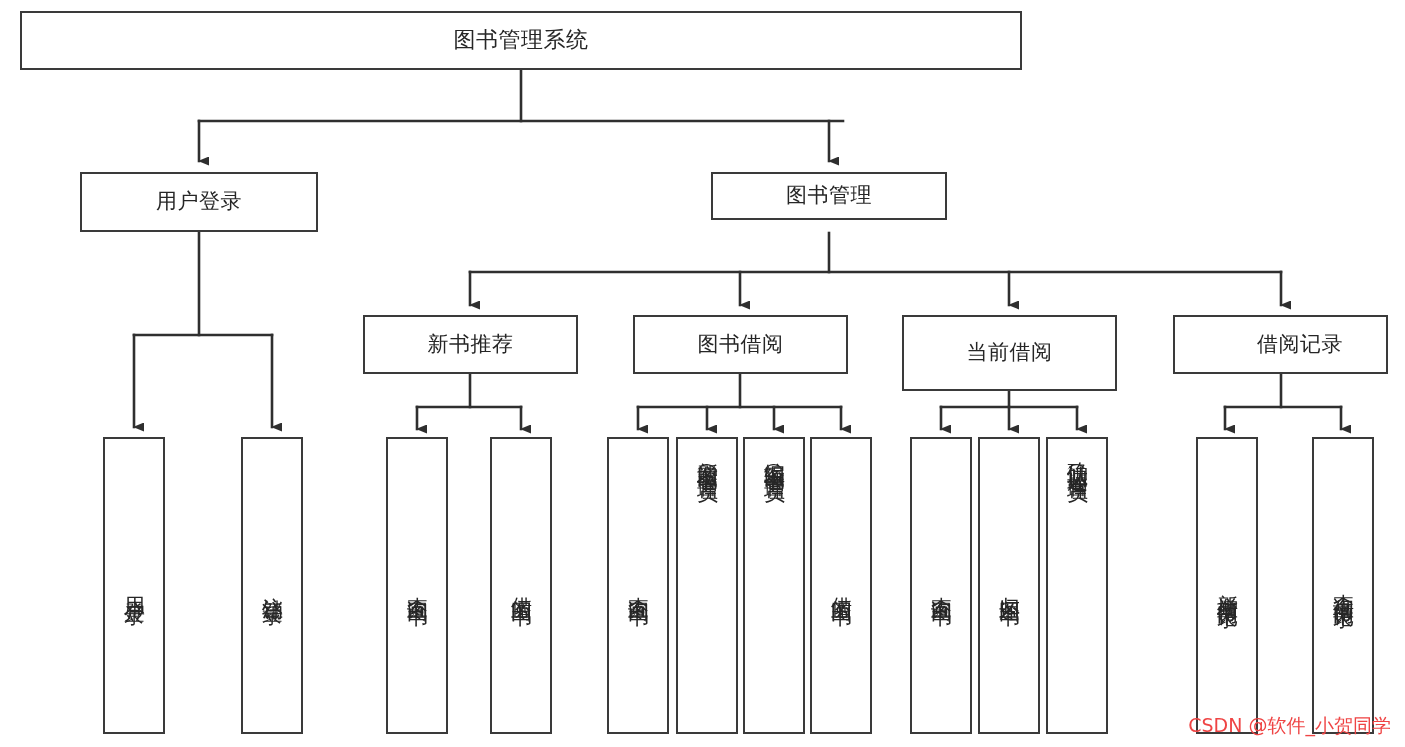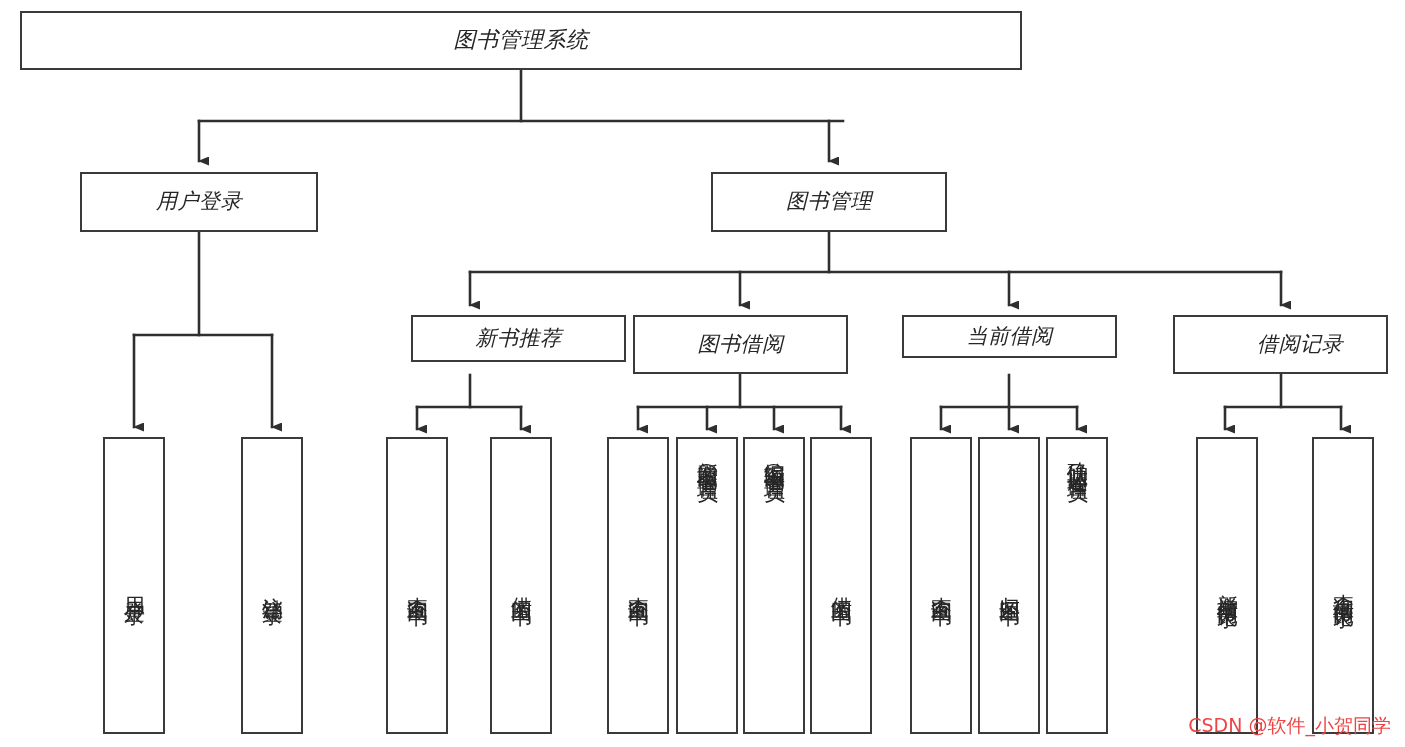--- a/index.html
+++ b/index.html
@@ -38,21 +38,20 @@
     z-index: 2;
   }
   .node .node-label {
     display: block;
     text-align: center;
     line-height: 1.22;
     letter-spacing: 0.5px;
   }
   .node.horiz .node-label {
     font-size: 21px;
-    font-style: italic;
   }
   .node.vert {
     align-items: flex-start;
     padding-top: 6px;
   }
   .node.vert .node-label {
     writing-mode: vertical-rl;
     text-orientation: upright;
     font-size: 21px;
     letter-spacing: 3px;
@@ -131,31 +130,31 @@
     </g>
   </svg>
 
   <div class="node horiz root" style="left:20px; top:11px; width:1002px; height:59px;">
     <span class="node-label">图书管理系统</span>
   </div>
 
   <div class="node horiz" style="left:80px; top:172px; width:238px; height:60px;">
     <span class="node-label">用户登录</span>
   </div>
-  <div class="node horiz" style="left:711px; top:172px; width:236px; height:60px;">
+  <div class="node horiz" style="left:711px; top:172px; width:236px; height:48px;">
     <span class="node-label">图书管理</span>
   </div>
 
-  <div class="node horiz" style="left:363px; top:315px; width:215px; height:47px;margin-left:48px;">
+  <div class="node horiz" style="left:363px; top:315px; width:215px; height:59px;">
     <span class="node-label">新书推荐</span>
   </div>
   <div class="node horiz" style="left:633px; top:315px; width:215px; height:59px;">
     <span class="node-label">图书借阅</span>
   </div>
-  <div class="node horiz" style="left:902px; top:315px; width:215px; height:43px;">
+  <div class="node horiz" style="left:902px; top:315px; width:215px; height:76px;">
     <span class="node-label">当前借阅</span>
   </div>
   <div class="node horiz" style="left:1173px; top:315px; width:215px; height:59px;padding-left:39px;">
     <span class="node-label">借阅记录</span>
   </div>
 
   <div class="node vert centered" style="left:103px; top:437px; width:62px; height:297px;">
     <span class="node-label">用户登录</span>
   </div>
   <div class="node vert centered" style="left:241px; top:437px; width:62px; height:297px;">

